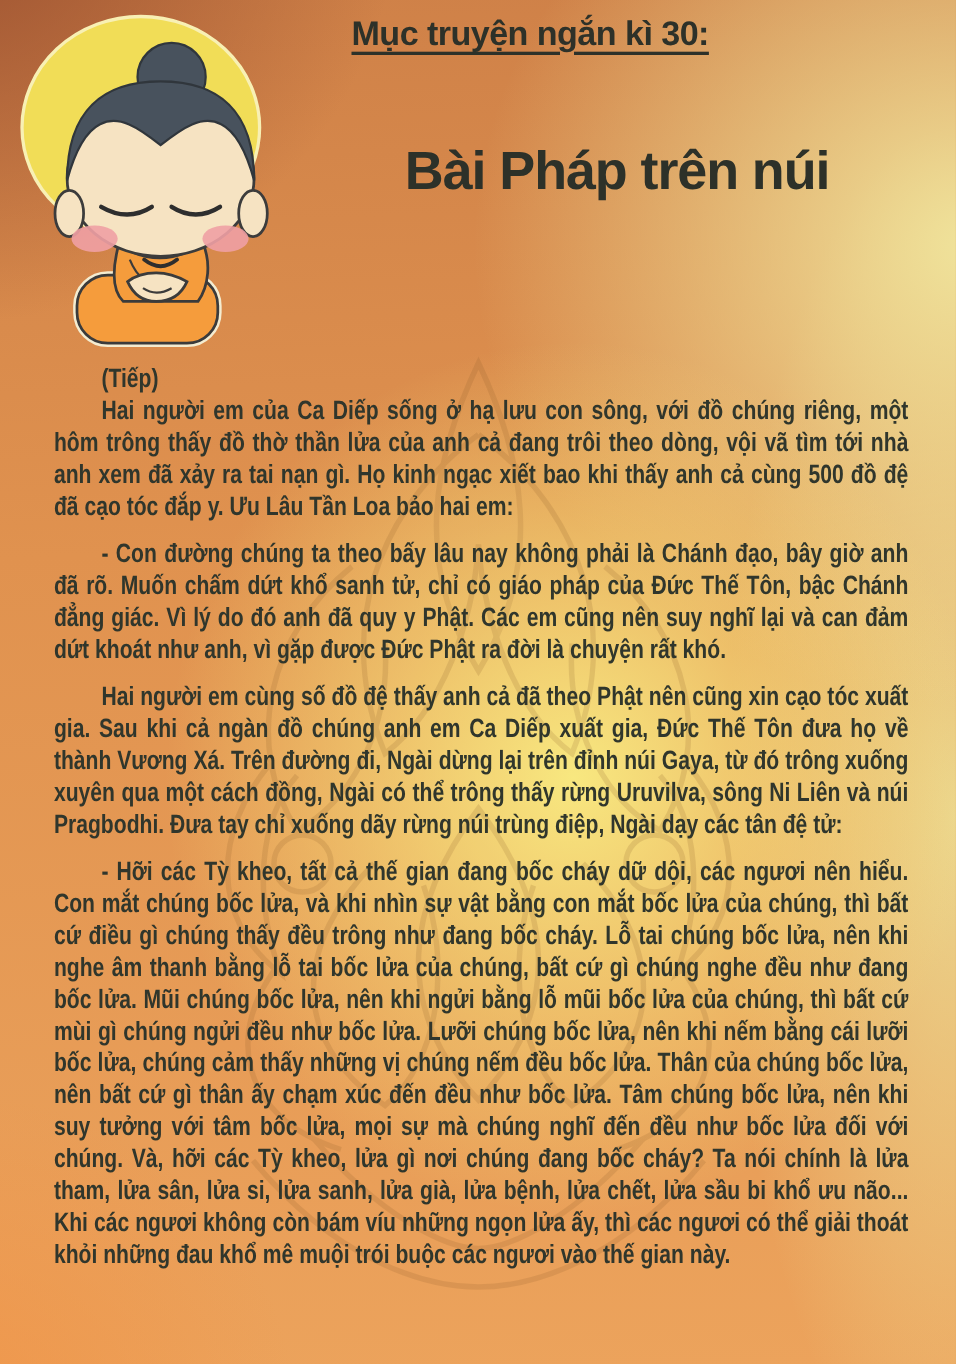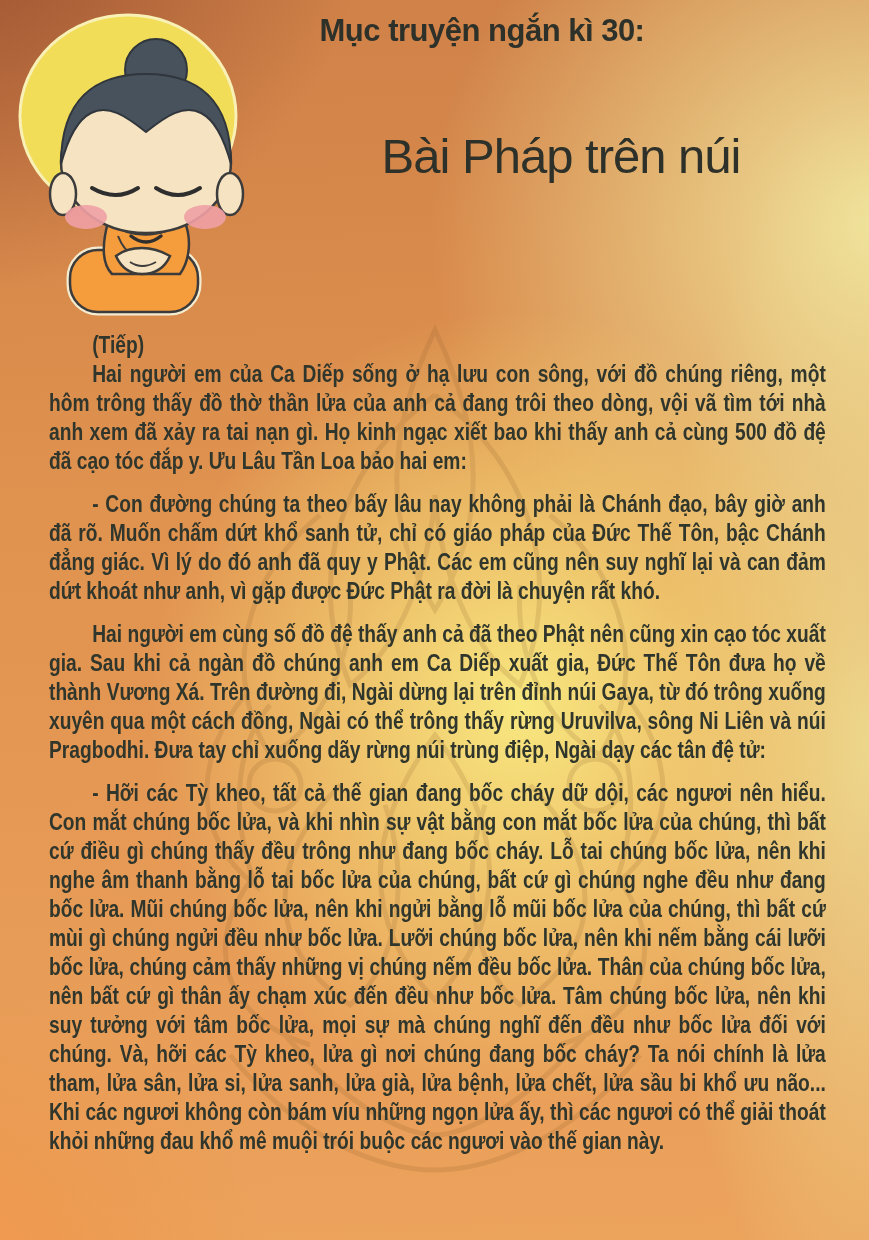--- a/index.html
+++ b/index.html
@@ -21,27 +21,28 @@
   .watermark{
     position:absolute;left:130px;top:315px;width:610px;height:860px;
     opacity:0.17;pointer-events:none;
   }
   .buddha{position:absolute;left:8px;top:4px;width:250px;height:320px;}
   .section-heading{
     position:absolute;left:95px;right:0;top:13px;
     text-align:center;
     font-size:31px;font-weight:bold;letter-spacing:-0.5px;
     color:#2d3129;
+    text-decoration:underline;
     text-decoration-thickness:3px;
     text-underline-offset:6px;
   }
   .page-title{
     position:absolute;left:253px;right:0;top:128px;
     text-align:center;
-    font-size:49px;font-weight:normal;letter-spacing:-1px;
+    font-size:49px;font-weight:bold;letter-spacing:-1px;
     color:#2d3129;
   }
   .story{
     position:absolute;left:49px;top:330px;
     width:971px;
     transform:scaleX(0.8);
     transform-origin:0 0;
     color:#30362c;
     font-size:24px;font-weight:bold;
     line-height:29px;

